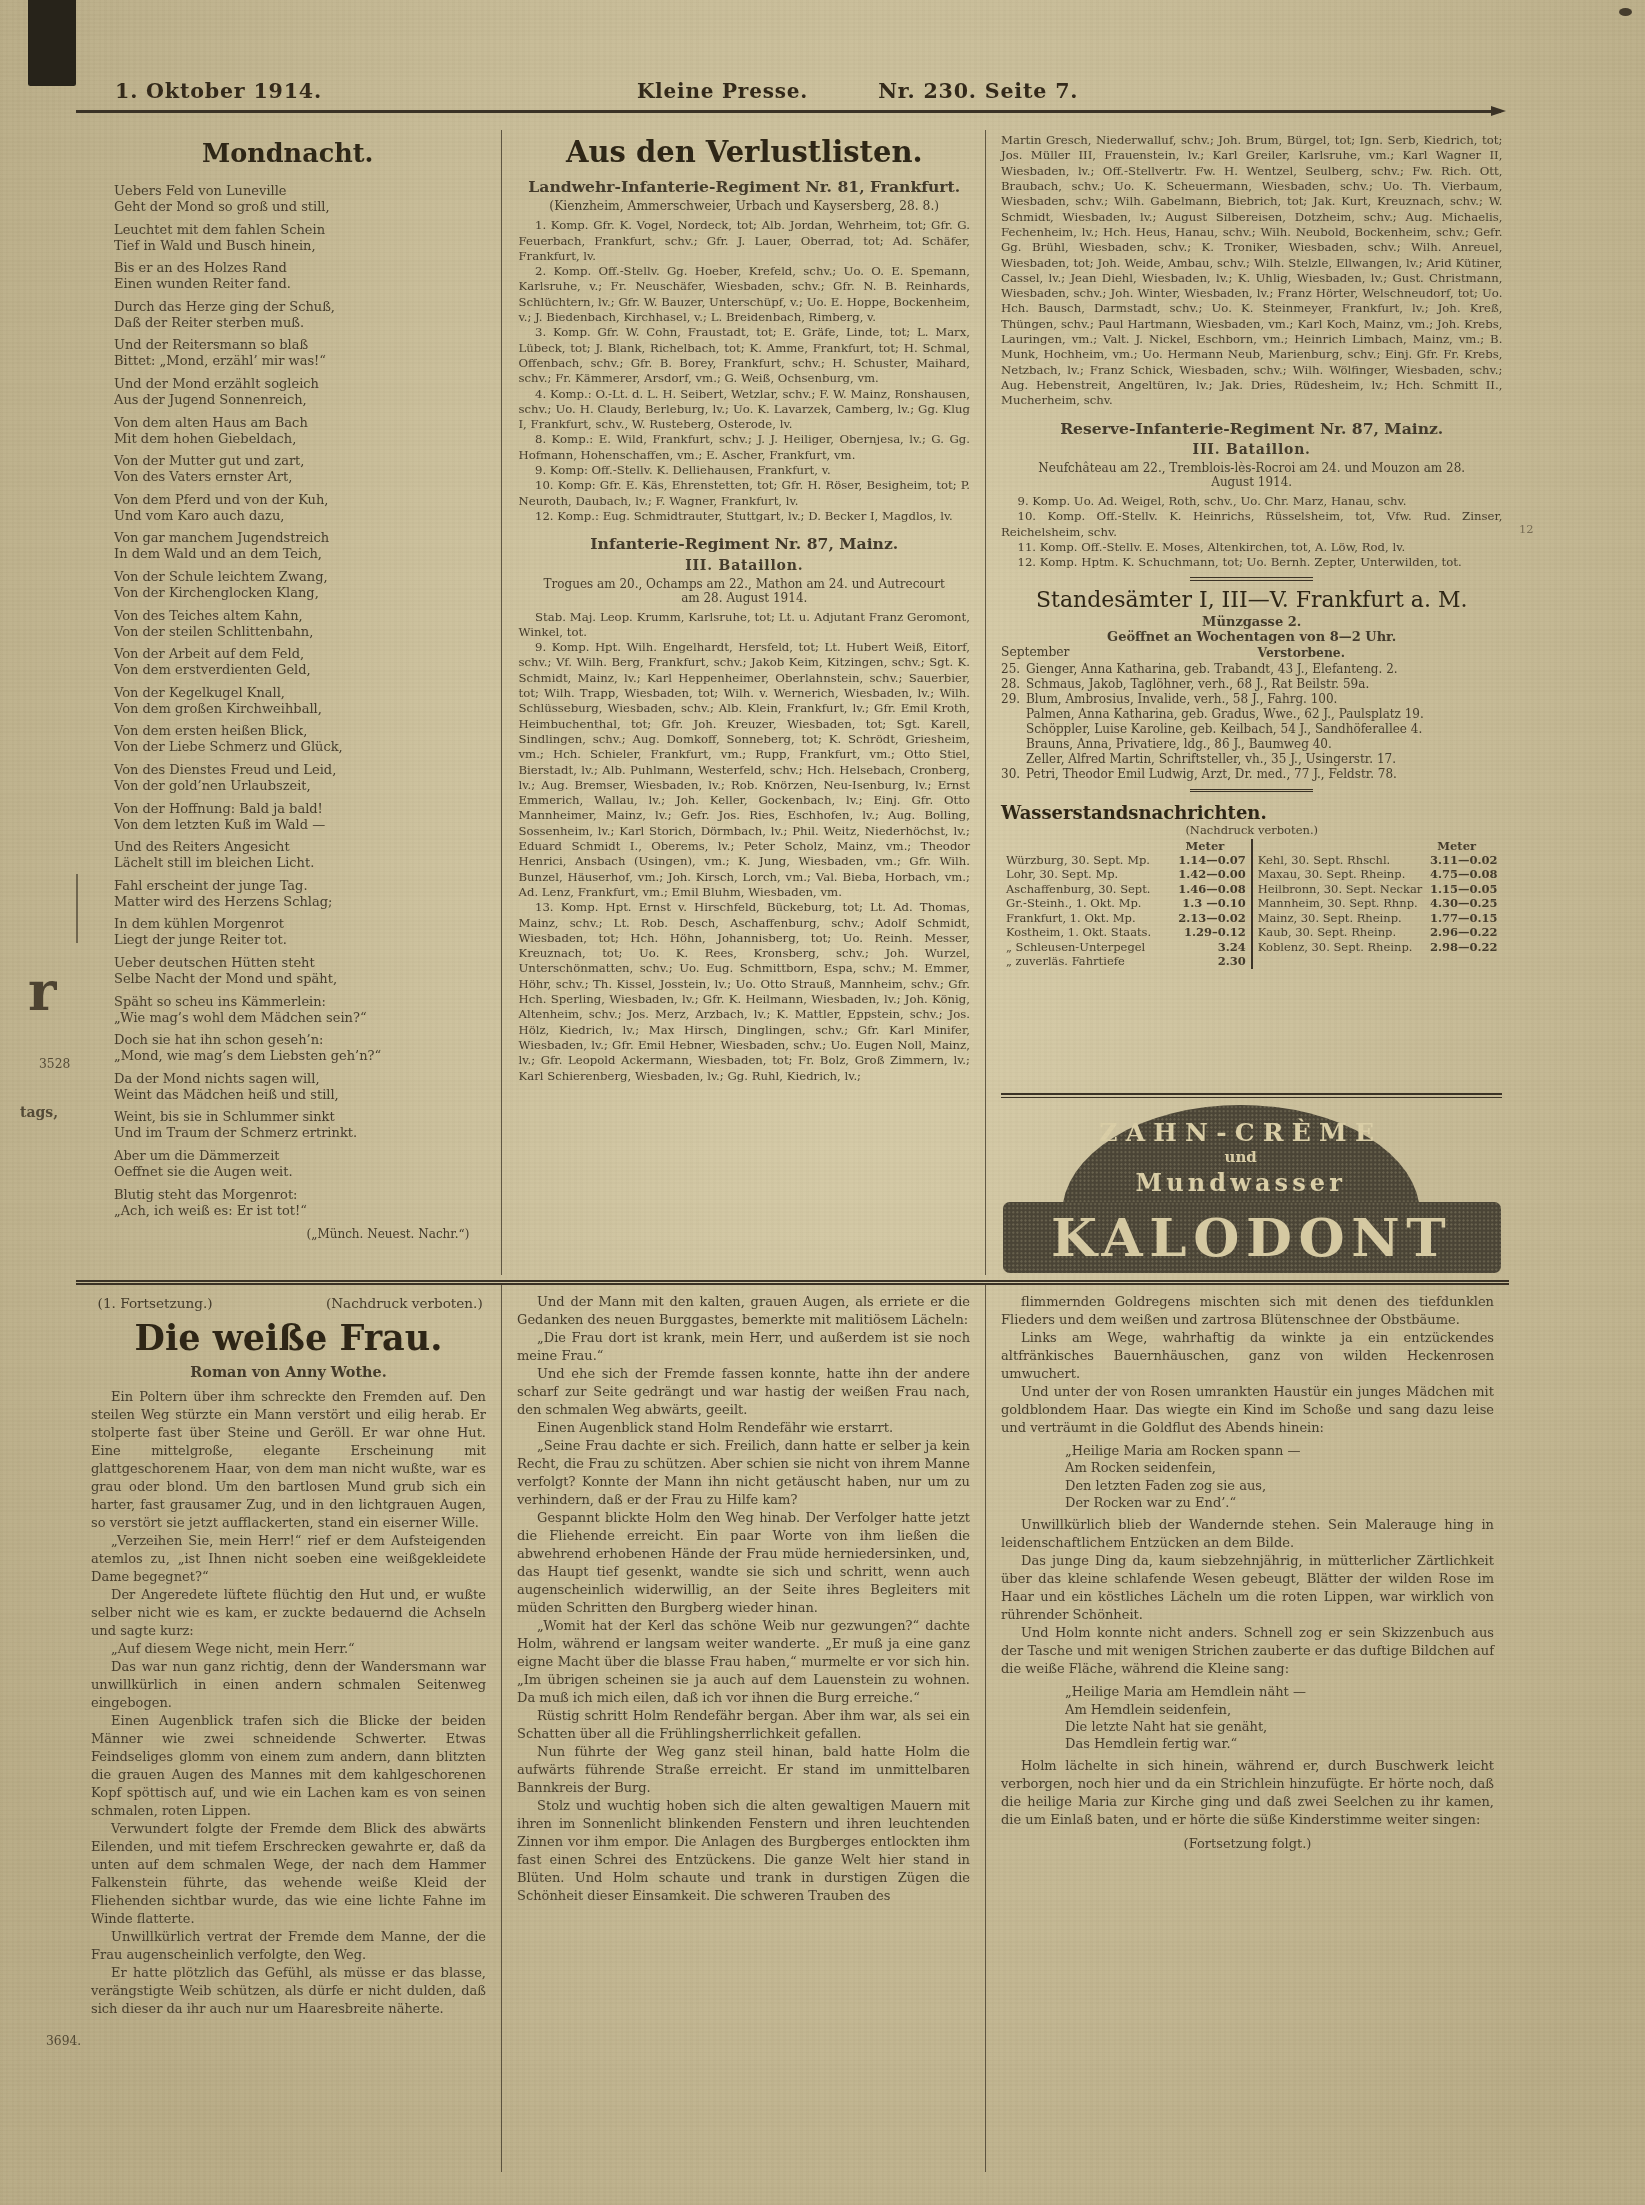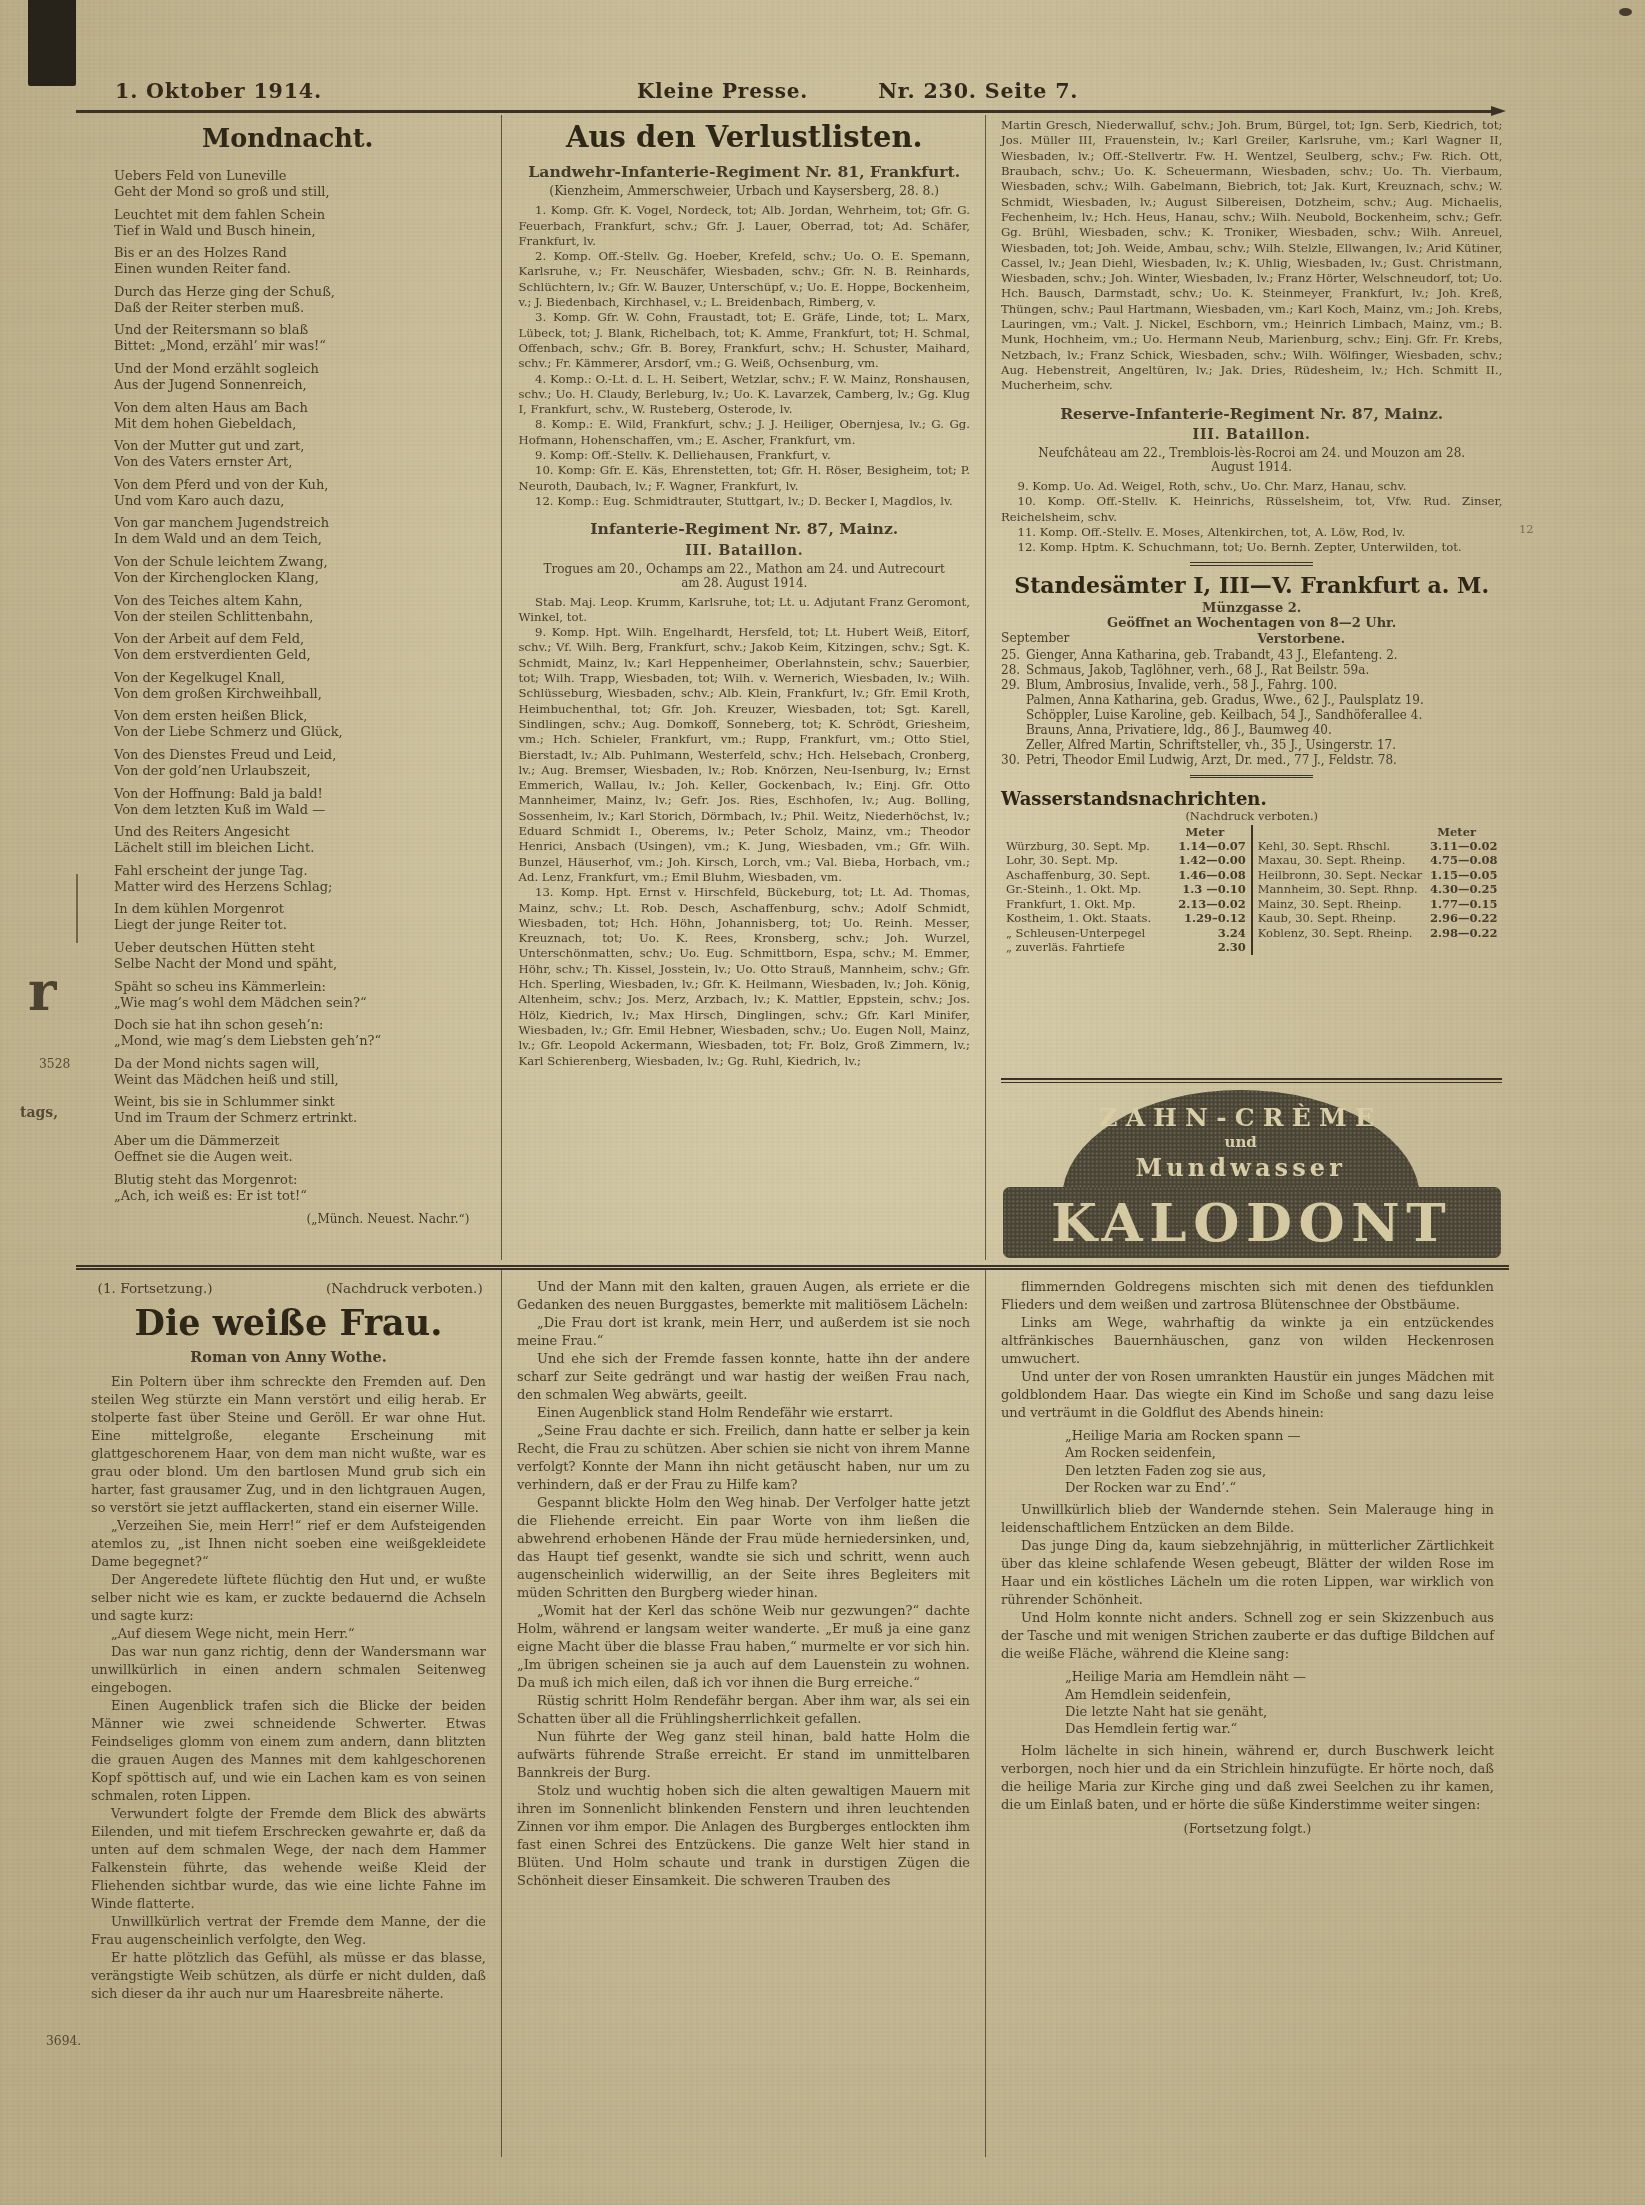--- a/index.html
+++ b/index.html
@@ -17,21 +17,21 @@
   .hdr{display:grid;grid-template-columns:1fr auto 1fr;align-items:baseline;
        padding:79px 0 6.6px 0;font-weight:bold;color:#33291a}
   .hdr-date{font-size:20.6px;padding-left:39px;letter-spacing:0.8px}
   .hdr-title{font-size:20px;transform:translateX(-70px);letter-spacing:0.8px}
   .hdr-issue{font-size:20.6px;text-align:left;padding-right:128px;letter-spacing:0.8px}
   .hdr-rule{height:3.3px;background:#3a3226;position:relative;margin-right:8.2px}
   .hdr-rule::after{content:"";position:absolute;right:-5px;top:-4.1px;
        border-left:15px solid #3a3226;border-top:5.8px solid transparent;border-bottom:5.8px solid transparent}
 
   
-  .top{display:grid;grid-template-columns:426px 484px 523px;height:1145px;margin-top:2px}
+  .top{display:grid;grid-template-columns:426px 484px 523px;height:1145px;margin-top:17px}
   .tcol{overflow:hidden}
   .sep-r{border-right:1.6px solid rgba(58,50,36,.75)}
 
   
   .poem{padding:8.2px 6.6px 0 38px}
   .poem-title{font-size:25.5px;font-weight:bold;text-align:center;color:#2f2717;margin:0 33px 15px 0}
   .stanza{margin:0 0 6.6px 0;font-size:13px;line-height:16px}
   .poem-src{text-align:right;font-size:12px;margin:8.2px 25px 0 0}
 
   
@@ -40,21 +40,21 @@
   .v-sub{font-size:15.6px;font-weight:bold;text-align:center;margin:0 0 3.3px}
   .v-note{font-size:12.3px;text-align:center;margin:0 0 5px}
   .lp{font-size:11.7px;line-height:15.3px;text-align:justify;text-indent:16.5px;margin:0}
   .v-reg{font-size:15.6px;font-weight:bold;text-align:center;margin:10px 0 3.3px}
   .v-bat{font-size:14px;font-weight:bold;text-align:center;margin:0 0 4.1px;letter-spacing:0.8px}
   .v-note2{font-size:12px;text-align:center;margin:0 auto 5px;width:92%}
 
   
   .rcol{padding:3.3px 6.6px 0 15px;display:flex;flex-direction:column}
   .flourish{width:123px;margin:6.6px auto 5px;border-top:1.6px solid #3a3226;border-bottom:0.8px solid #3a3226;height:1.6px}
-  .sa-title{font-size:22px;font-weight:bold;text-align:center;color:#2e2616;margin:1.6px 0 1.6px}
+  .sa-title{font-size:22px;font-weight:normal;text-align:center;color:#2e2616;margin:1.6px 0 1.6px}
   .sa-addr{font-size:13px;font-weight:bold;text-align:center;margin:0}
   .sa-hours{font-size:13px;font-weight:bold;text-align:center;margin:0 0 1.6px}
   .sa-row{display:flex;font-size:12.3px;margin:0 0 1.6px}
   .sa-month{width:99px}
   .sa-dead{flex:1;text-align:center;font-weight:bold}
   .se-row{display:flex;font-size:12px;line-height:15px}
   .se-n{width:25px;flex:none}
   .se-t{flex:1}
   .water-title{font-size:18px;font-weight:bold;text-align:left;margin:5px 0 0;color:#2e2616}
   .water-note{font-size:11.5px;text-align:center;margin:0 0 1.6px}

